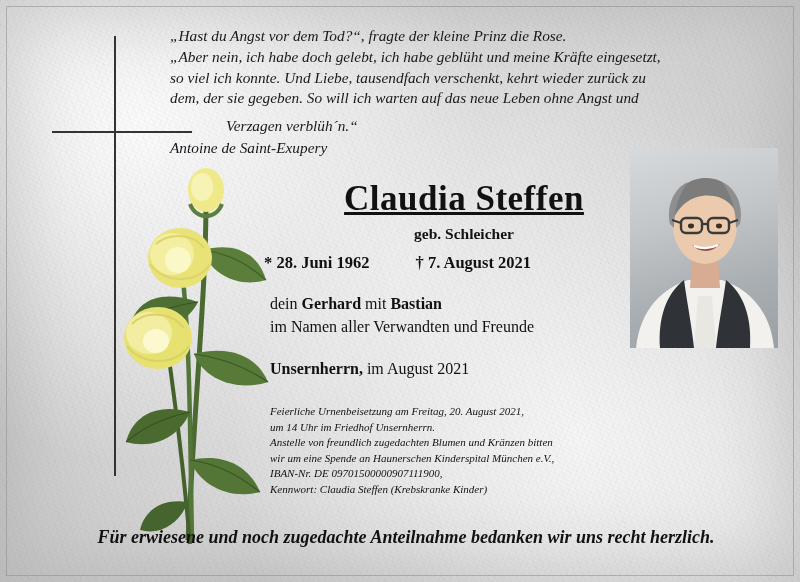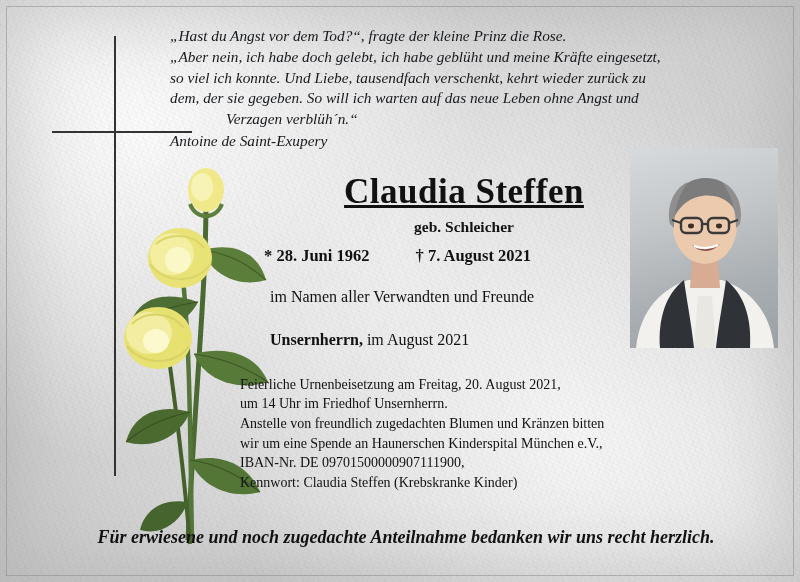--- a/index.html
+++ b/index.html
@@ -101,21 +101,21 @@
     font-family: "Liberation Serif", serif;
     font-size: 15.3px;
     font-style: italic;
     color: #15181c;
     line-height: 1.36;
     text-align: left;
     width: 600px;
     margin-left: 10px;
   }
   .verse .l { display: block; white-space: nowrap; font-family: Liberation Serif, serif; }
-  .verse .indent1 { padding-left: 56px; }
+  .verse .indent1 { padding-left: 56px; margin-top: 7px; }
   .author {
     display: block;
     text-align: left;
     font-style: italic;
     font-size: 15.3px;
     padding-right: 4px;
     margin-top: 1px;
   }
 
   .name {
@@ -162,25 +162,26 @@
   .place {
     margin-top: 22px;
     margin-left: 110px;
     font-size: 16px;
     color: #111;
   }
   .place b { font-weight: bold; }
 
   .details {
     margin-top: 26px;
-    margin-left: 80px;
-    font-size: 14px;
+    margin-left: 110px;
+    font-size: 11px;
     color: #111;
     line-height: 1.41;
     width: 500px;
+    font-style: italic;
   }
   .details .line { display: block; }
 
   .closing {
     position: absolute;
     left: -112px;
     bottom: 8px;
     width: 716px;
     text-align: center;
     font-size: 18px;
@@ -312,20 +313,21 @@
 
     <div class="name">Claudia Steffen</div>
     <div class="maiden">geb. Schleicher</div>
 
     <div class="dates">
       <span class="birth">* 28. Juni 1962</span>
       <span>† 7. August 2021</span>
     </div>
 
     <div class="block">
+      <span class="line"><span>dein </span><b>Gerhard</b><span> mit </span><b>Bastian</b></span>
       <span class="line">im Namen aller Verwandten und Freunde</span>
     </div>
 
     <div class="place">
       <b>Unsernherrn,</b><span> im August 2021</span>
     </div>
 
     <div class="details">
       <span class="line">Feierliche Urnenbeisetzung am Freitag, 20. August 2021,</span>
       <span class="line">um 14 Uhr im Friedhof Unsernherrn.</span>

